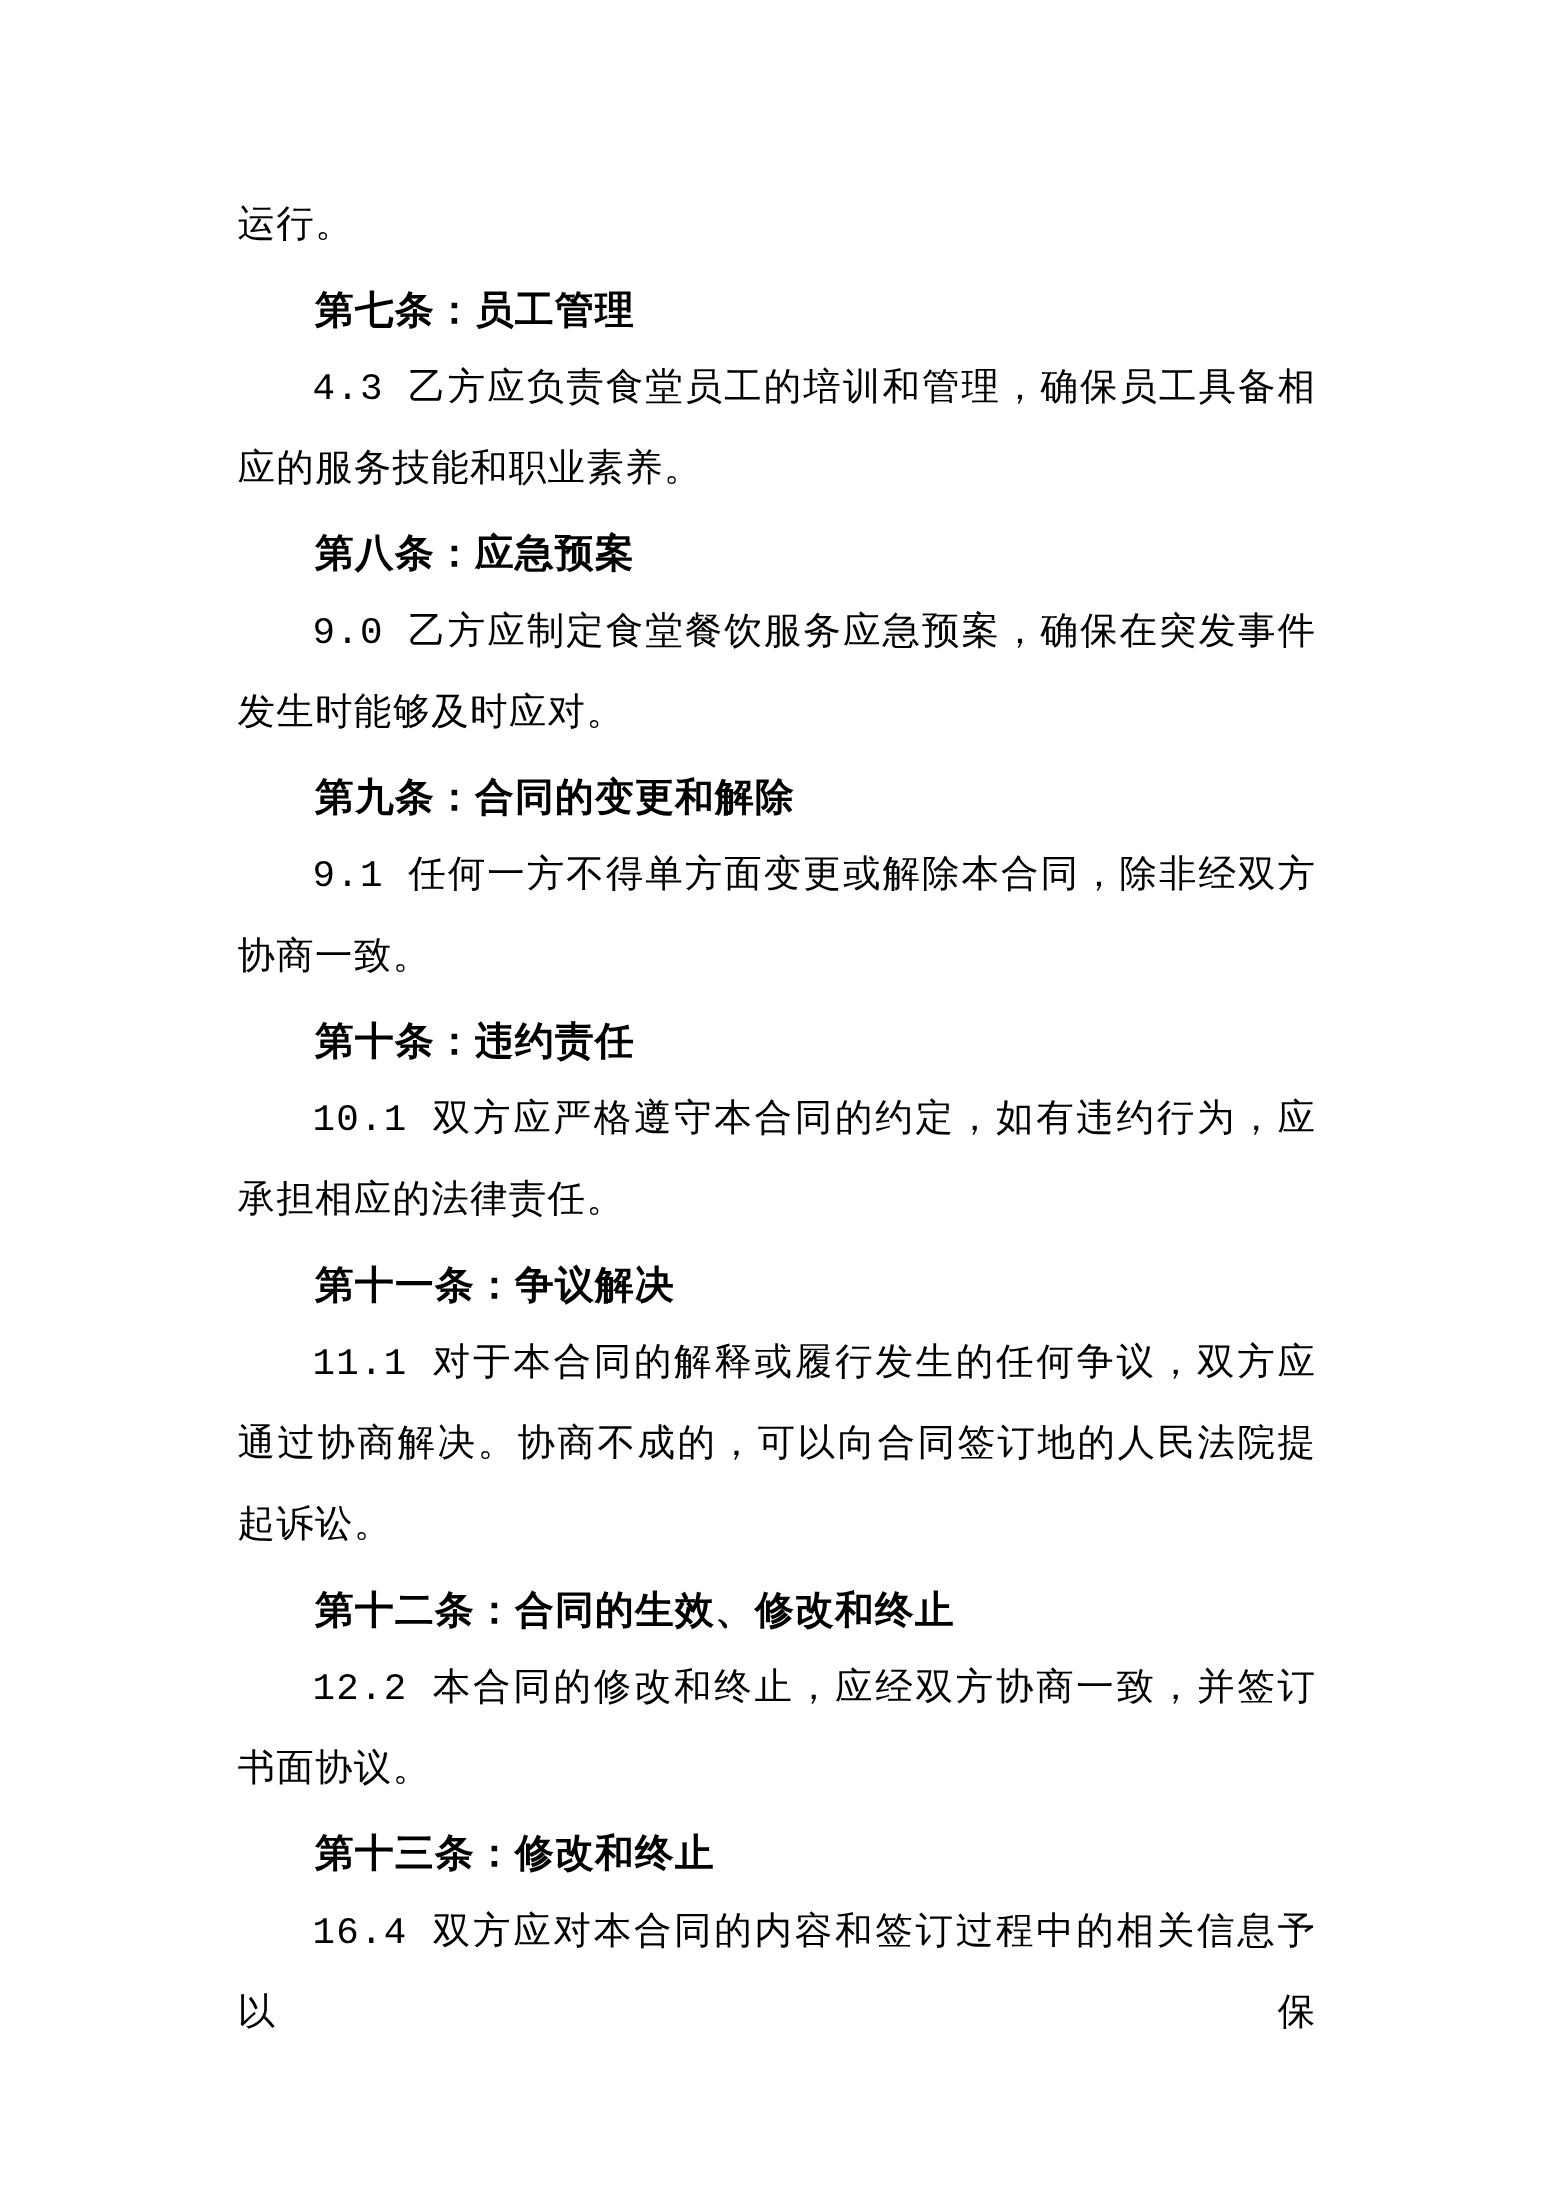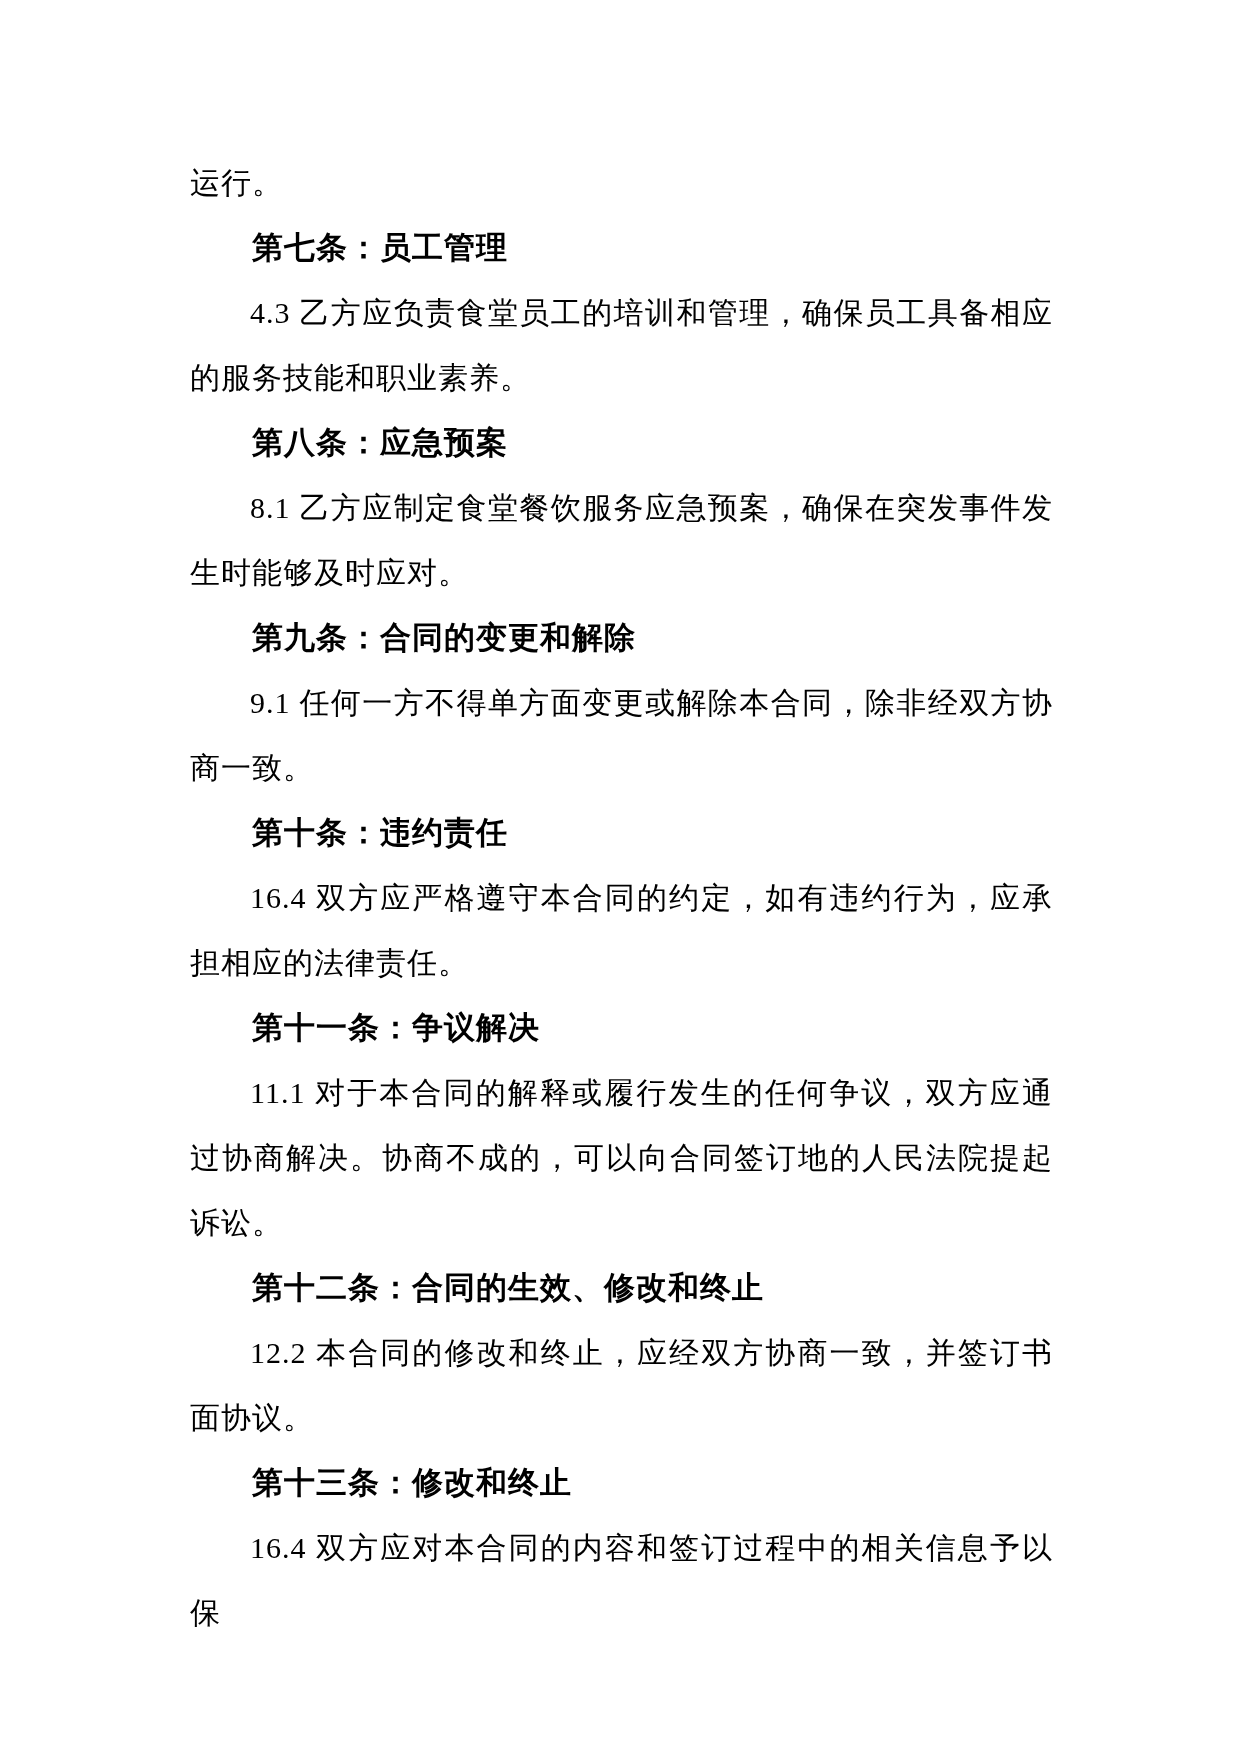--- a/index.html
+++ b/index.html
@@ -21,21 +21,21 @@
     color: #000000;
   }
   .doc-block {
     margin: 0;
     padding: 0;
     font-size: 30px;
     line-height: 65px;
     color: #000000;
   }
   p.doc-block {
-    font-family: Liberation Serif, serif;
+    font-family: Liberation Mono, monospace;
     font-weight: 400;
     text-align: justify;
     text-justify: inter-ideograph;
     letter-spacing: 1px;
     word-break: break-all;
   }
   p.doc-block.indent {
     text-indent: 2em;
   }
   p.doc-block.trunc {
@@ -51,25 +51,25 @@
 </style>
 </head>
 <body>
 
 <div class="page">
   <div class="doc">
     <p class="doc-block">运行。</p>
     <h2 class="doc-block">第七条：员工管理</h2>
     <p class="doc-block indent">4.3 乙方应负责食堂员工的培训和管理，确保员工具备相应的服务技能和职业素养。</p>
     <h2 class="doc-block">第八条：应急预案</h2>
-    <p class="doc-block indent">8.1 乙方应制定食堂餐饮服务应急预案，确保在突发事件发生时能够及时应对。</p>
+    <p class="doc-block indent">9.0 乙方应制定食堂餐饮服务应急预案，确保在突发事件发生时能够及时应对。</p>
     <h2 class="doc-block">第九条：合同的变更和解除</h2>
     <p class="doc-block indent">9.1 任何一方不得单方面变更或解除本合同，除非经双方协商一致。</p>
     <h2 class="doc-block">第十条：违约责任</h2>
-    <p class="doc-block indent">16.4 双方应严格遵守本合同的约定，如有违约行为，应承担相应的法律责任。</p>
+    <p class="doc-block indent">10.1 双方应严格遵守本合同的约定，如有违约行为，应承担相应的法律责任。</p>
     <h2 class="doc-block">第十一条：争议解决</h2>
     <p class="doc-block indent">11.1 对于本合同的解释或履行发生的任何争议，双方应通过协商解决。协商不成的，可以向合同签订地的人民法院提起诉讼。</p>
     <h2 class="doc-block">第十二条：合同的生效、修改和终止</h2>
     <p class="doc-block indent">12.2 本合同的修改和终止，应经双方协商一致，并签订书面协议。</p>
     <h2 class="doc-block">第十三条：修改和终止</h2>
     <p class="doc-block indent trunc">16.4 双方应对本合同的内容和签订过程中的相关信息予以保</p>
   </div>
 </div>
 
 </body></html>

